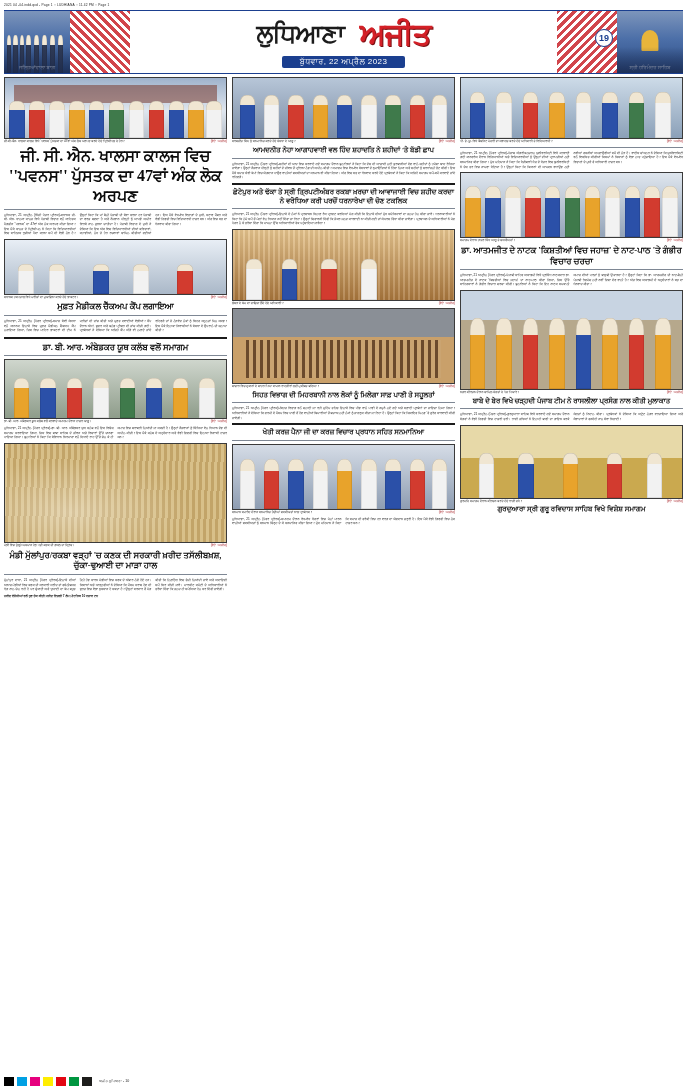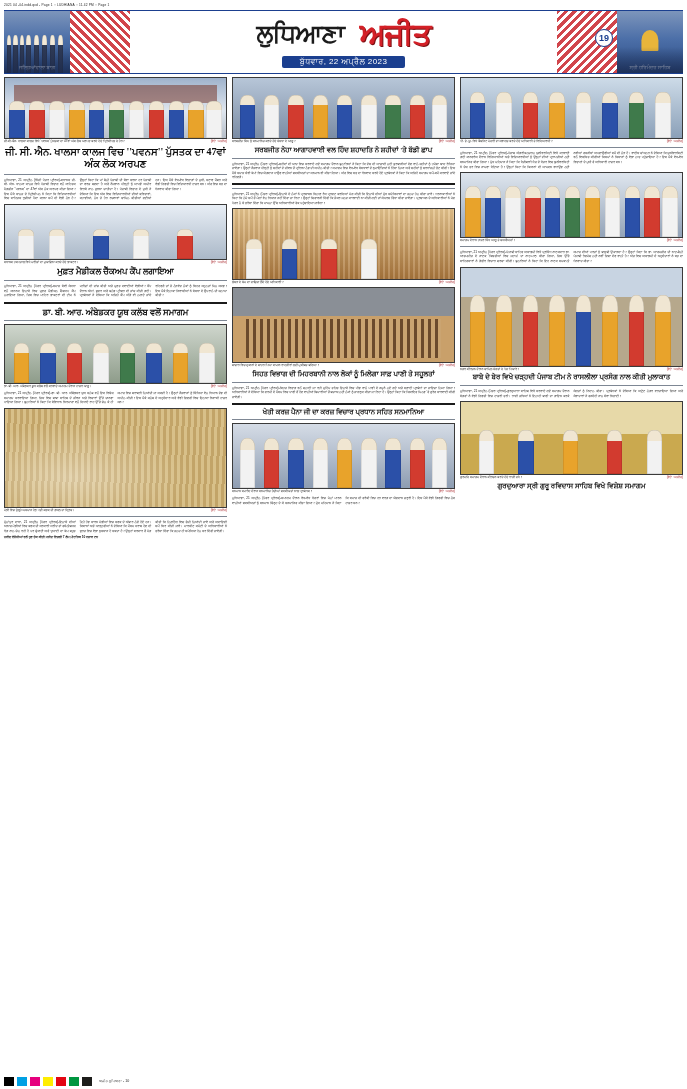--- a/index.html
+++ b/index.html
@@ -116,21 +116,21 @@
   .cap {
     font-size:3.1px; line-height:1.25; color:#111; text-align:justify;
     margin:1px 0 2px 0; word-break:break-word;
   }
   .cap .credit { float:right; color:#a01016; }
   .hl {
     font-family:"Liberation Serif", serif;
     font-weight:bold; text-align:center; line-height:1.25;
     color:#0b0b0b; margin:2px 0 2px 0;
   }
-  .hl.big { font-size:10px; }
+  .hl.big { font-size:16px; }
   .hl.med { font-size:8.5px; }
   .hl.sm { font-size:7px; }
   .body {
     font-size:3.2px; line-height:1.42; text-align:justify; color:#1a1a1a;
     column-gap:4px; hyphens:auto; word-break:break-word;
   }
   .body.c2 { column-count:2; }
   .body.c3 { column-count:3; }
   .rule { height:1px; background:#7e8794; margin:3px 0; }
   .rule.thick { height:2px; background:#1b1b1b; }
@@ -292,20 +292,21 @@
       <div class="body c2">ਲੁਧਿਆਣਾ, 21 ਅਪ੍ਰੈਲ (ਪੱਤਰ ਪ੍ਰੇਰਕ)-ਡਾ. ਬੀ. ਆਰ. ਅੰਬੇਡਕਰ ਯੂਥ ਕਲੱਬ ਵਲੋਂ ਇਕ ਵਿਸ਼ੇਸ਼ ਸਮਾਗਮ ਕਰਵਾਇਆ ਗਿਆ, ਜਿਸ ਵਿਚ ਬਾਬਾ ਸਾਹਿਬ ਦੇ ਜੀਵਨ ਅਤੇ ਵਿਚਾਰਾਂ ਉੱਤੇ ਚਾਨਣਾ ਪਾਇਆ ਗਿਆ। ਬੁਲਾਰਿਆਂ ਨੇ ਕਿਹਾ ਕਿ ਸੰਵਿਧਾਨ ਨਿਰਮਾਤਾ ਵਲੋਂ ਦਿਖਾਏ ਰਾਹ ਉੱਤੇ ਚੱਲ ਕੇ ਹੀ ਸਮਾਜ ਵਿਚ ਬਰਾਬਰੀ ਲਿਆਂਦੀ ਜਾ ਸਕਦੀ ਹੈ। ਉਨ੍ਹਾਂ ਨੌਜਵਾਨਾਂ ਨੂੰ ਸਿੱਖਿਆ ਵੱਲ ਧਿਆਨ ਦੇਣ ਦੀ ਅਪੀਲ ਕੀਤੀ। ਇਸ ਮੌਕੇ ਕਲੱਬ ਦੇ ਅਹੁਦੇਦਾਰ ਅਤੇ ਵੱਡੀ ਗਿਣਤੀ ਵਿਚ ਇਲਾਕਾ ਨਿਵਾਸੀ ਹਾਜ਼ਰ ਸਨ।</div>
 
       <div class="photo grp-f" style="height:100px;margin-top:3px">
         <div class="ph-inner" style="background:
             radial-gradient(ellipse at 30% 70%, rgba(255,255,255,.35), transparent 55%),
             repeating-linear-gradient(92deg, #d8c089 0 3px, #c2a468 3px 6px),
             linear-gradient(180deg,#cfd8e0 0 18%, #c9ad73 18% 100%)"></div>
       </div>
       <div class="cap"><span class="credit">(ਫੋਟੋ : ਅਜੀਤ)</span><span>ਮੰਡੀ ਵਿਚ ਖੁੱਲ੍ਹੇ ਅਸਮਾਨ ਹੇਠ ਪਈ ਕਣਕ ਦੀ ਫ਼ਸਲ ਦਾ ਦ੍ਰਿਸ਼।</span></div>
 
+      <div class="hl med">ਮੰਡੀ ਮੁੱਲਾਂਪੁਰ/ਰਕਬਾ ਵੜ੍ਹਾਂ 'ਚ ਕਣਕ ਦੀ ਸਰਕਾਰੀ ਖ਼ਰੀਦ ਤਸੱਲੀਬਖ਼ਸ਼, ਚੁੱਕਾ-ਢੁਆਈ ਦਾ ਮਾੜਾ ਹਾਲ</div>
       <div class="rule"></div>
       <div class="body c3">ਮੁੱਲਾਂਪੁਰ ਦਾਖਾ, 21 ਅਪ੍ਰੈਲ (ਪੱਤਰ ਪ੍ਰੇਰਕ)-ਇਲਾਕੇ ਦੀਆਂ ਅਨਾਜ ਮੰਡੀਆਂ ਵਿਚ ਕਣਕ ਦੀ ਸਰਕਾਰੀ ਖ਼ਰੀਦ ਤਾਂ ਤਸੱਲੀਬਖ਼ਸ਼ ਢੰਗ ਨਾਲ ਚੱਲ ਰਹੀ ਹੈ ਪਰ ਚੁੱਕਾਈ ਅਤੇ ਢੁਆਈ ਦਾ ਕੰਮ ਬਹੁਤ ਹੌਲੀ ਹੋਣ ਕਾਰਨ ਮੰਡੀਆਂ ਵਿਚ ਕਣਕ ਦੇ ਅੰਬਾਰ ਲੱਗੇ ਹੋਏ ਹਨ। ਕਿਸਾਨਾਂ ਅਤੇ ਆੜ੍ਹਤੀਆਂ ਨੇ ਦੱਸਿਆ ਕਿ ਮੌਸਮ ਖ਼ਰਾਬ ਹੋਣ ਦੀ ਸੂਰਤ ਵਿਚ ਵੱਡਾ ਨੁਕਸਾਨ ਹੋ ਸਕਦਾ ਹੈ। ਉਨ੍ਹਾਂ ਸਰਕਾਰ ਤੋਂ ਮੰਗ ਕੀਤੀ ਕਿ ਲਿਫ਼ਟਿੰਗ ਵਿਚ ਤੇਜ਼ੀ ਲਿਆਂਦੀ ਜਾਵੇ ਅਤੇ ਅਦਾਇਗੀ ਸਮੇਂ ਸਿਰ ਕੀਤੀ ਜਾਵੇ। ਮਾਰਕੀਟ ਕਮੇਟੀ ਦੇ ਅਧਿਕਾਰੀਆਂ ਨੇ ਭਰੋਸਾ ਦਿੱਤਾ ਕਿ ਜਲਦ ਹੀ ਸਮੱਸਿਆ ਹੱਲ ਕਰ ਦਿੱਤੀ ਜਾਵੇਗੀ।</div>
       <div class="body" style="margin-top:2px;font-weight:bold">ਖ਼ਰੀਦ ਏਜੰਸੀਆਂ ਵਲੋਂ ਹੁਣ ਤੱਕ ਕੀਤੀ ਖ਼ਰੀਦ ਵਿਚਲੀ 7 ਲੱਖ ਮੀਟਰਿਕ 10 ਹਜ਼ਾਰ ਟਨ</div>
     </div>
 
     <div class="col">
 
       <div class="photo grp-c" style="height:62px">
         <div class="ph-inner" style="background:linear-gradient(180deg,#b7c6d8,#7b8ca4)"></div>
         <div class="figs" style="height:72%">
@@ -315,25 +316,26 @@
             <span class="t4" style="left:36%"></span>
           <span class="t2" style="left:47%"></span>
             <span class="t3" style="left:58%"></span>
           <span class="t5" style="left:69%"></span>
             <span class="t1" style="left:80%"></span>
           <span class="t3" style="left:90%"></span>
         </div>
       </div>
       <div class="cap"><span class="credit">(ਫੋਟੋ : ਅਜੀਤ)</span><span>ਸਰਬਜੀਤ ਸਿੰਘ ਨੂੰ ਸਨਮਾਨਿਤ ਕਰਦੇ ਹੋਏ ਸੰਸਥਾ ਦੇ ਆਗੂ।</span></div>
 
-      <div class="hl sm">ਸਰਬਜੀਤ ਨੇਹਾ ਆਗਾਹਵਾਈ ਵਲ ਹਿੰਦ ਸ਼ਹਾਦਤਿ ਨੇ ਸ਼ਹੀਦਾਂ 'ਤੇ ਬੱਡੀ ਛਾਪ</div>
+      <div class="hl sm">ਆਮਦਨੀਤ ਨੇਹਾ ਆਗਾਹਵਾਈ ਵਲ ਹਿੰਦ ਸ਼ਹਾਦਤਿ ਨੇ ਸ਼ਹੀਦਾਂ 'ਤੇ ਬੱਡੀ ਛਾਪ</div>
       <div class="rule"></div>
       <div class="body">ਲੁਧਿਆਣਾ, 21 ਅਪ੍ਰੈਲ (ਪੱਤਰ ਪ੍ਰੇਰਕ)-ਸ਼ਹੀਦਾਂ ਦੀ ਯਾਦ ਵਿਚ ਕਰਵਾਏ ਗਏ ਸਮਾਗਮ ਦੌਰਾਨ ਬੁਲਾਰਿਆਂ ਨੇ ਕਿਹਾ ਕਿ ਦੇਸ਼ ਦੀ ਆਜ਼ਾਦੀ ਲਈ ਕੁਰਬਾਨੀਆਂ ਦੇਣ ਵਾਲੇ ਸ਼ਹੀਦਾਂ ਨੂੰ ਹਮੇਸ਼ਾ ਯਾਦ ਰੱਖਿਆ ਜਾਵੇਗਾ। ਉਨ੍ਹਾਂ ਨੌਜਵਾਨ ਪੀੜ੍ਹੀ ਨੂੰ ਸ਼ਹੀਦਾਂ ਦੇ ਜੀਵਨ ਤੋਂ ਪ੍ਰੇਰਨਾ ਲੈਣ ਦੀ ਅਪੀਲ ਕੀਤੀ। ਸਮਾਗਮ ਵਿਚ ਵੱਖ-ਵੱਖ ਸੰਸਥਾਵਾਂ ਦੇ ਨੁਮਾਇੰਦਿਆਂ ਨੇ ਹਿੱਸਾ ਲਿਆ ਅਤੇ ਸ਼ਹੀਦਾਂ ਨੂੰ ਸ਼ਰਧਾਂਜਲੀ ਭੇਟ ਕੀਤੀ। ਇਸ ਮੌਕੇ ਸਮਾਜ ਸੇਵੀ ਕੰਮਾਂ ਵਿਚ ਯੋਗਦਾਨ ਪਾਉਣ ਵਾਲੀਆਂ ਸ਼ਖ਼ਸੀਅਤਾਂ ਦਾ ਸਨਮਾਨ ਵੀ ਕੀਤਾ ਗਿਆ। ਅੰਤ ਵਿਚ ਸਭ ਦਾ ਧੰਨਵਾਦ ਕਰਦੇ ਹੋਏ ਪ੍ਰਬੰਧਕਾਂ ਨੇ ਕਿਹਾ ਕਿ ਅਜਿਹੇ ਸਮਾਗਮ ਸਮੇਂ-ਸਮੇਂ ਕਰਵਾਏ ਜਾਂਦੇ ਰਹਿਣਗੇ।</div>
 
       <div class="rule thick" style="margin-top:3px"></div>
+      <div class="hl sm">ਛੋਟੇਪੁਰ ਅਤੇ ਢੱਕਾ ਤੇ ਸ੍ਰੀ ਤ੍ਰਿਪਟੀਅੰਬਰ ਰਕਬਾ ਖ਼ਰਚਾ ਦੀ ਆਵਾਜਾਈ ਵਿਚ ਸ਼ਹੀਦ ਕਰਦਾ ਨੇ ਵਰੋਧਿਆ ਕਰੀ ਪਰਚੋਂ ਧਰਨਾਰੇਖਾ ਦੀ ਚੋਣ ਟਕਲਿਕ</div>
       <div class="rule"></div>
       <div class="body">ਲੁਧਿਆਣਾ, 21 ਅਪ੍ਰੈਲ (ਪੱਤਰ ਪ੍ਰੇਰਕ)-ਇਲਾਕੇ ਦੇ ਲੋਕਾਂ ਨੇ ਪ੍ਰਸ਼ਾਸਨ ਖ਼ਿਲਾਫ਼ ਰੋਸ ਪ੍ਰਗਟ ਕਰਦਿਆਂ ਮੰਗ ਕੀਤੀ ਕਿ ਇਲਾਕੇ ਦੀਆਂ ਮੁੱਖ ਸਮੱਸਿਆਵਾਂ ਦਾ ਜਲਦ ਹੱਲ ਕੀਤਾ ਜਾਵੇ। ਧਰਨਾਕਾਰੀਆਂ ਨੇ ਕਿਹਾ ਕਿ ਲੰਮੇ ਸਮੇਂ ਤੋਂ ਮੰਗਾਂ ਵੱਲ ਧਿਆਨ ਨਹੀਂ ਦਿੱਤਾ ਜਾ ਰਿਹਾ। ਉਨ੍ਹਾਂ ਚਿਤਾਵਨੀ ਦਿੱਤੀ ਕਿ ਜੇਕਰ ਜਲਦ ਕਾਰਵਾਈ ਨਾ ਕੀਤੀ ਗਈ ਤਾਂ ਸੰਘਰਸ਼ ਤਿੱਖਾ ਕੀਤਾ ਜਾਵੇਗਾ। ਪ੍ਰਸ਼ਾਸਨ ਦੇ ਅਧਿਕਾਰੀਆਂ ਨੇ ਮੰਗ ਪੱਤਰ ਲੈ ਕੇ ਭਰੋਸਾ ਦਿੱਤਾ ਕਿ ਮਾਮਲਾ ਉੱਚ ਅਧਿਕਾਰੀਆਂ ਤੱਕ ਪਹੁੰਚਾਇਆ ਜਾਵੇਗਾ।</div>
 
       <div class="photo grp-d" style="height:72px;margin-top:3px">
         <div class="ph-inner wood"></div>
         <div class="figs" style="height:58%">
           <span class="t3" style="left:6%"></span>
             <span class="t2" style="left:22%"></span>
           <span class="t1" style="left:40%"></span>
             <span class="t3" style="left:58%"></span>
@@ -404,20 +406,21 @@
             <span class="t5" style="left:47%"></span>
           <span class="t4" style="left:56%"></span>
             <span class="t3" style="left:65%"></span>
           <span class="t2" style="left:74%"></span>
             <span class="t1" style="left:83%"></span>
           <span class="t3" style="left:91%"></span>
         </div>
       </div>
       <div class="cap"><span class="credit">(ਫੋਟੋ : ਅਜੀਤ)</span><span>ਸਮਾਗਮ ਦੌਰਾਨ ਹਾਜ਼ਰ ਸਿੱਖ ਆਗੂ ਤੇ ਸ਼ਖ਼ਸੀਅਤਾਂ।</span></div>
 
+      <div class="hl med">ਡਾ. ਆਤਮਜੀਤ ਦੇ ਨਾਟਕ 'ਕਿਸ਼ਤੀਆਂ ਵਿਚ ਜਹਾਜ਼' ਦੇ ਨਾਟ-ਪਾਠ 'ਤੇ ਗੰਭੀਰ ਵਿਚਾਰ ਚਰਚਾ</div>
       <div class="rule"></div>
       <div class="body c2">ਲੁਧਿਆਣਾ, 21 ਅਪ੍ਰੈਲ (ਪੱਤਰ ਪ੍ਰੇਰਕ)-ਪੰਜਾਬੀ ਸਾਹਿਤ ਅਕਾਡਮੀ ਵਿਖੇ ਪ੍ਰਸਿੱਧ ਨਾਟਕਕਾਰ ਡਾ. ਆਤਮਜੀਤ ਦੇ ਨਾਟਕ 'ਕਿਸ਼ਤੀਆਂ ਵਿਚ ਜਹਾਜ਼' ਦਾ ਨਾਟ-ਪਾਠ ਕੀਤਾ ਗਿਆ, ਜਿਸ ਉੱਤੇ ਸਾਹਿਤਕਾਰਾਂ ਨੇ ਗੰਭੀਰ ਵਿਚਾਰ ਚਰਚਾ ਕੀਤੀ। ਬੁਲਾਰਿਆਂ ਨੇ ਕਿਹਾ ਕਿ ਇਹ ਨਾਟਕ ਸਮਕਾਲੀ ਸਮਾਜ ਦੀਆਂ ਪਰਤਾਂ ਨੂੰ ਬਾਖ਼ੂਬੀ ਉਘਾੜਦਾ ਹੈ। ਉਨ੍ਹਾਂ ਕਿਹਾ ਕਿ ਡਾ. ਆਤਮਜੀਤ ਦੀ ਨਾਟ-ਸ਼ੈਲੀ ਪੰਜਾਬੀ ਰੰਗਮੰਚ ਲਈ ਨਵੀਂ ਦਿਸ਼ਾ ਦੇਣ ਵਾਲੀ ਹੈ। ਅੰਤ ਵਿਚ ਅਕਾਡਮੀ ਦੇ ਅਹੁਦੇਦਾਰਾਂ ਨੇ ਸਭ ਦਾ ਧੰਨਵਾਦ ਕੀਤਾ।</div>
 
       <div class="photo grp-b" style="height:100px;margin-top:3px">
         <div class="ph-inner" style="background:linear-gradient(180deg,#c8d4e2 0 30%, #b6a88c 30% 100%)"></div>
         <div class="figs" style="height:72%">
           <span class="t4" style="left:4%"></span>
             <span class="t4" style="left:16%"></span>
           <span class="t1" style="left:28%"></span>
             <span class="t4" style="left:40%"></span>

